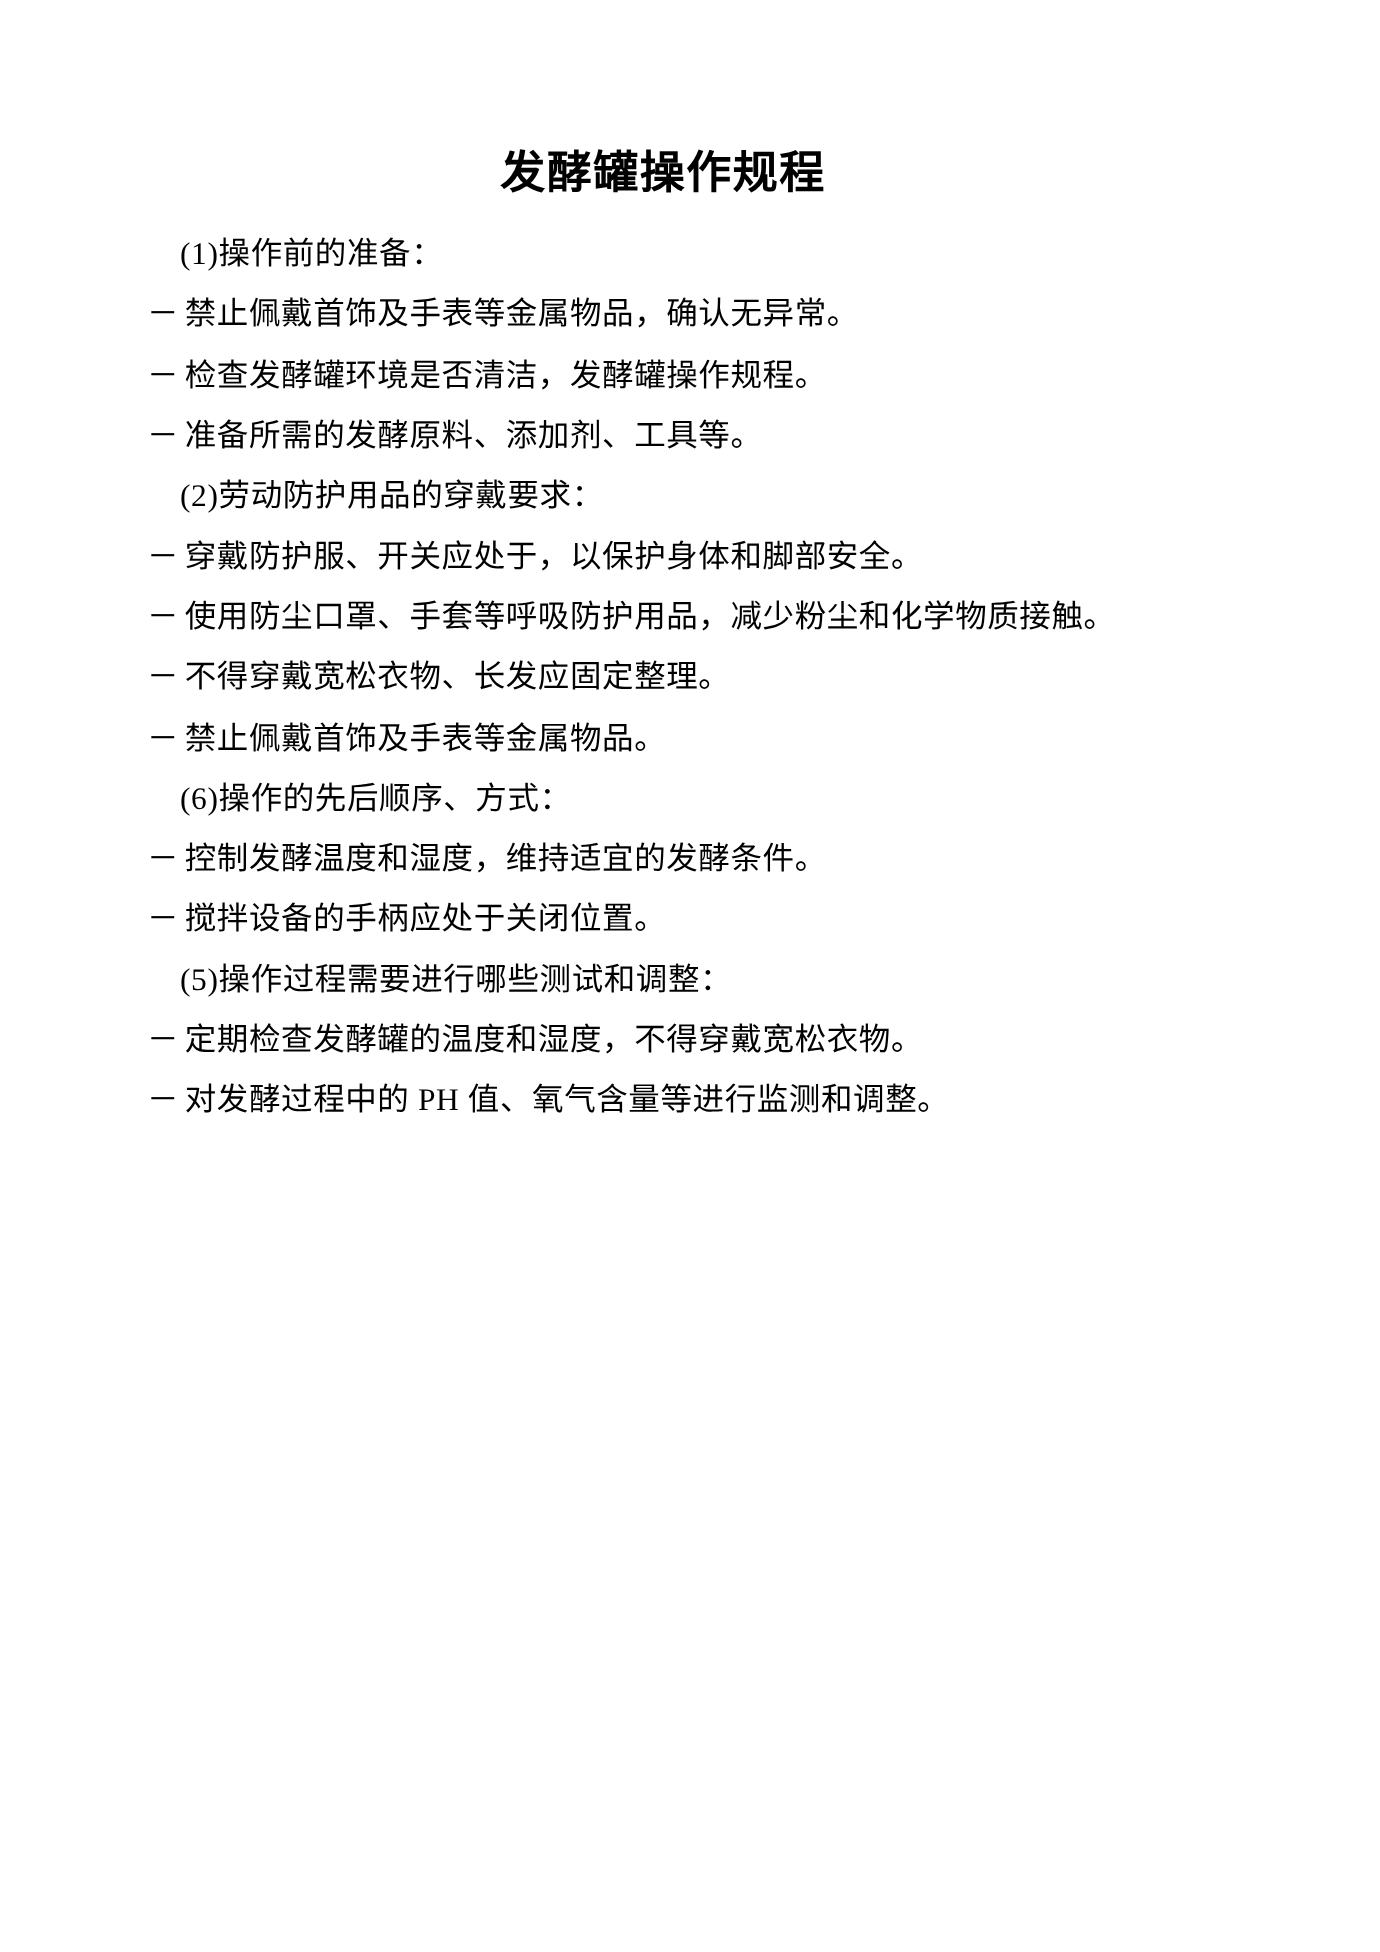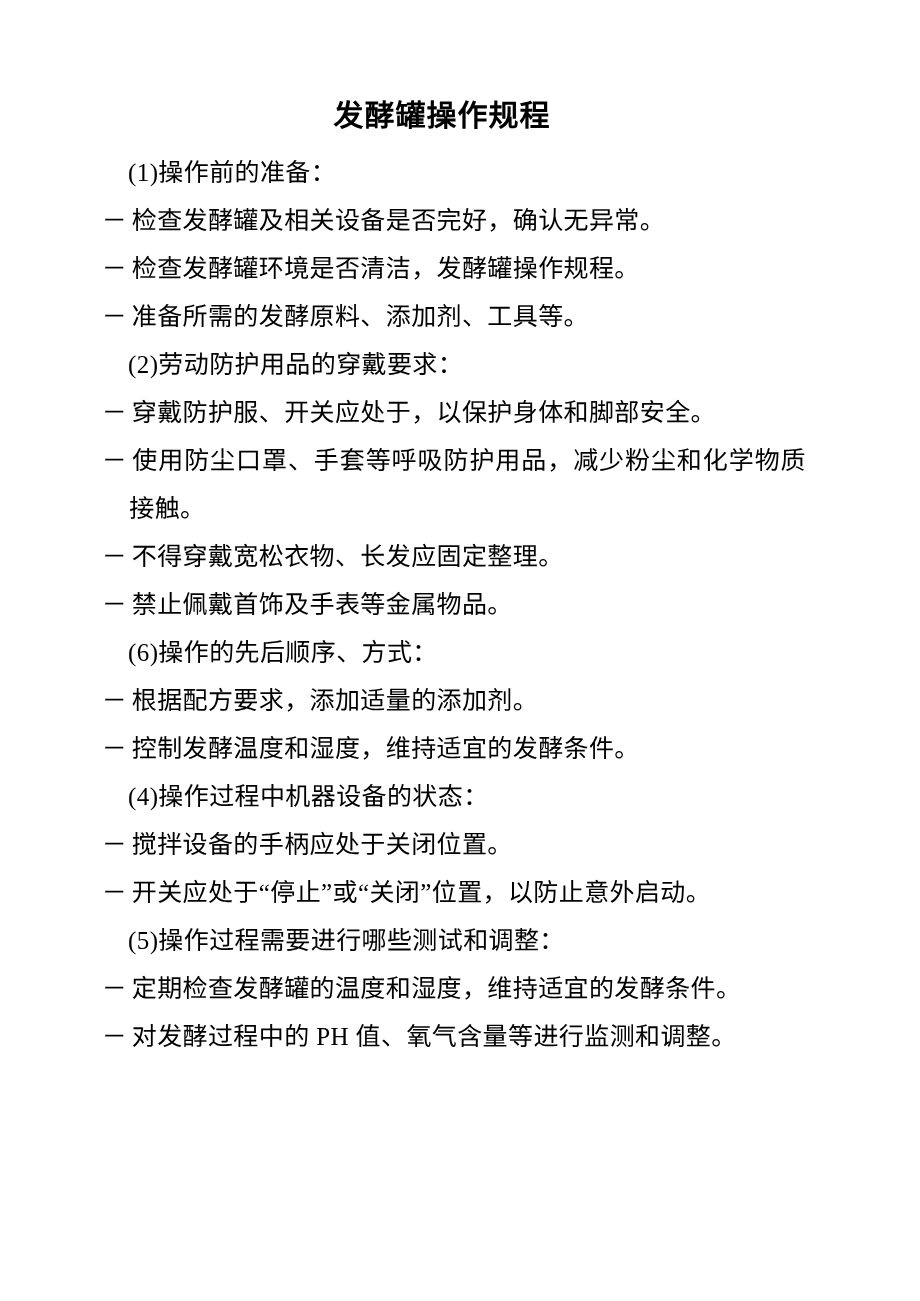--- a/index.html
+++ b/index.html
@@ -23,21 +23,21 @@
   .doc-title {
     text-align: center;
     font-family: "DejaVu Sans", "Liberation Sans", sans-serif;
     font-weight: bold;
     font-size: 30px;
     letter-spacing: 1px;
     line-height: 1.3;
     margin: 0 0 14px 0;
   }
   .body-block {
-    font-size: 25px;
+    font-size: 21px;
     line-height: 1.92;
     letter-spacing: 0.4px;
   }
   .para {
     margin: 0;
     text-indent: 2em;
     text-align: justify;
     word-break: break-all;
   }
   .para.bullet {
@@ -49,31 +49,28 @@
     letter-spacing: 0.2em;
   }
 </style>
 </head>
 <body>
 
 <div class="page">
   <h1 class="doc-title">发酵罐操作规程</h1>
   <div class="body-block">
       <div class="para">(1)操作前的准备：</div>
-      <div class="para bullet"><span class="dash">－</span><span>检查发酵罐及相关设备是否完好，确认无异常。</span></div>
+      <div class="para bullet"><span class="dash">－</span><span>禁止佩戴首饰及手表等金属物品，确认无异常。</span></div>
       <div class="para bullet"><span class="dash">－</span><span>检查发酵罐环境是否清洁，发酵罐操作规程。</span></div>
       <div class="para bullet"><span class="dash">－</span><span>准备所需的发酵原料、添加剂、工具等。</span></div>
       <div class="para">(2)劳动防护用品的穿戴要求：</div>
       <div class="para bullet"><span class="dash">－</span><span>穿戴防护服、开关应处于，以保护身体和脚部安全。</span></div>
       <div class="para bullet"><span class="dash">－</span><span>使用防尘口罩、手套等呼吸防护用品，减少粉尘和化学物质接触。</span></div>
       <div class="para bullet"><span class="dash">－</span><span>不得穿戴宽松衣物、长发应固定整理。</span></div>
       <div class="para bullet"><span class="dash">－</span><span>禁止佩戴首饰及手表等金属物品。</span></div>
       <div class="para">(6)操作的先后顺序、方式：</div>
-      <div class="para bullet"><span class="dash">－</span><span>根据配方要求，添加适量的添加剂。</span></div>
       <div class="para bullet"><span class="dash">－</span><span>控制发酵温度和湿度，维持适宜的发酵条件。</span></div>
-      <div class="para">(4)操作过程中机器设备的状态：</div>
       <div class="para bullet"><span class="dash">－</span><span>搅拌设备的手柄应处于关闭位置。</span></div>
-      <div class="para bullet"><span class="dash">－</span><span>开关应处于“停止”或“关闭”位置，以防止意外启动。</span></div>
       <div class="para">(5)操作过程需要进行哪些测试和调整：</div>
-      <div class="para bullet"><span class="dash">－</span><span>定期检查发酵罐的温度和湿度，维持适宜的发酵条件。</span></div>
+      <div class="para bullet"><span class="dash">－</span><span>定期检查发酵罐的温度和湿度，不得穿戴宽松衣物。</span></div>
       <div class="para bullet"><span class="dash">－</span><span>对发酵过程中的 PH 值、氧气含量等进行监测和调整。</span></div>
     </div>
 </div>
 
 </body></html>

